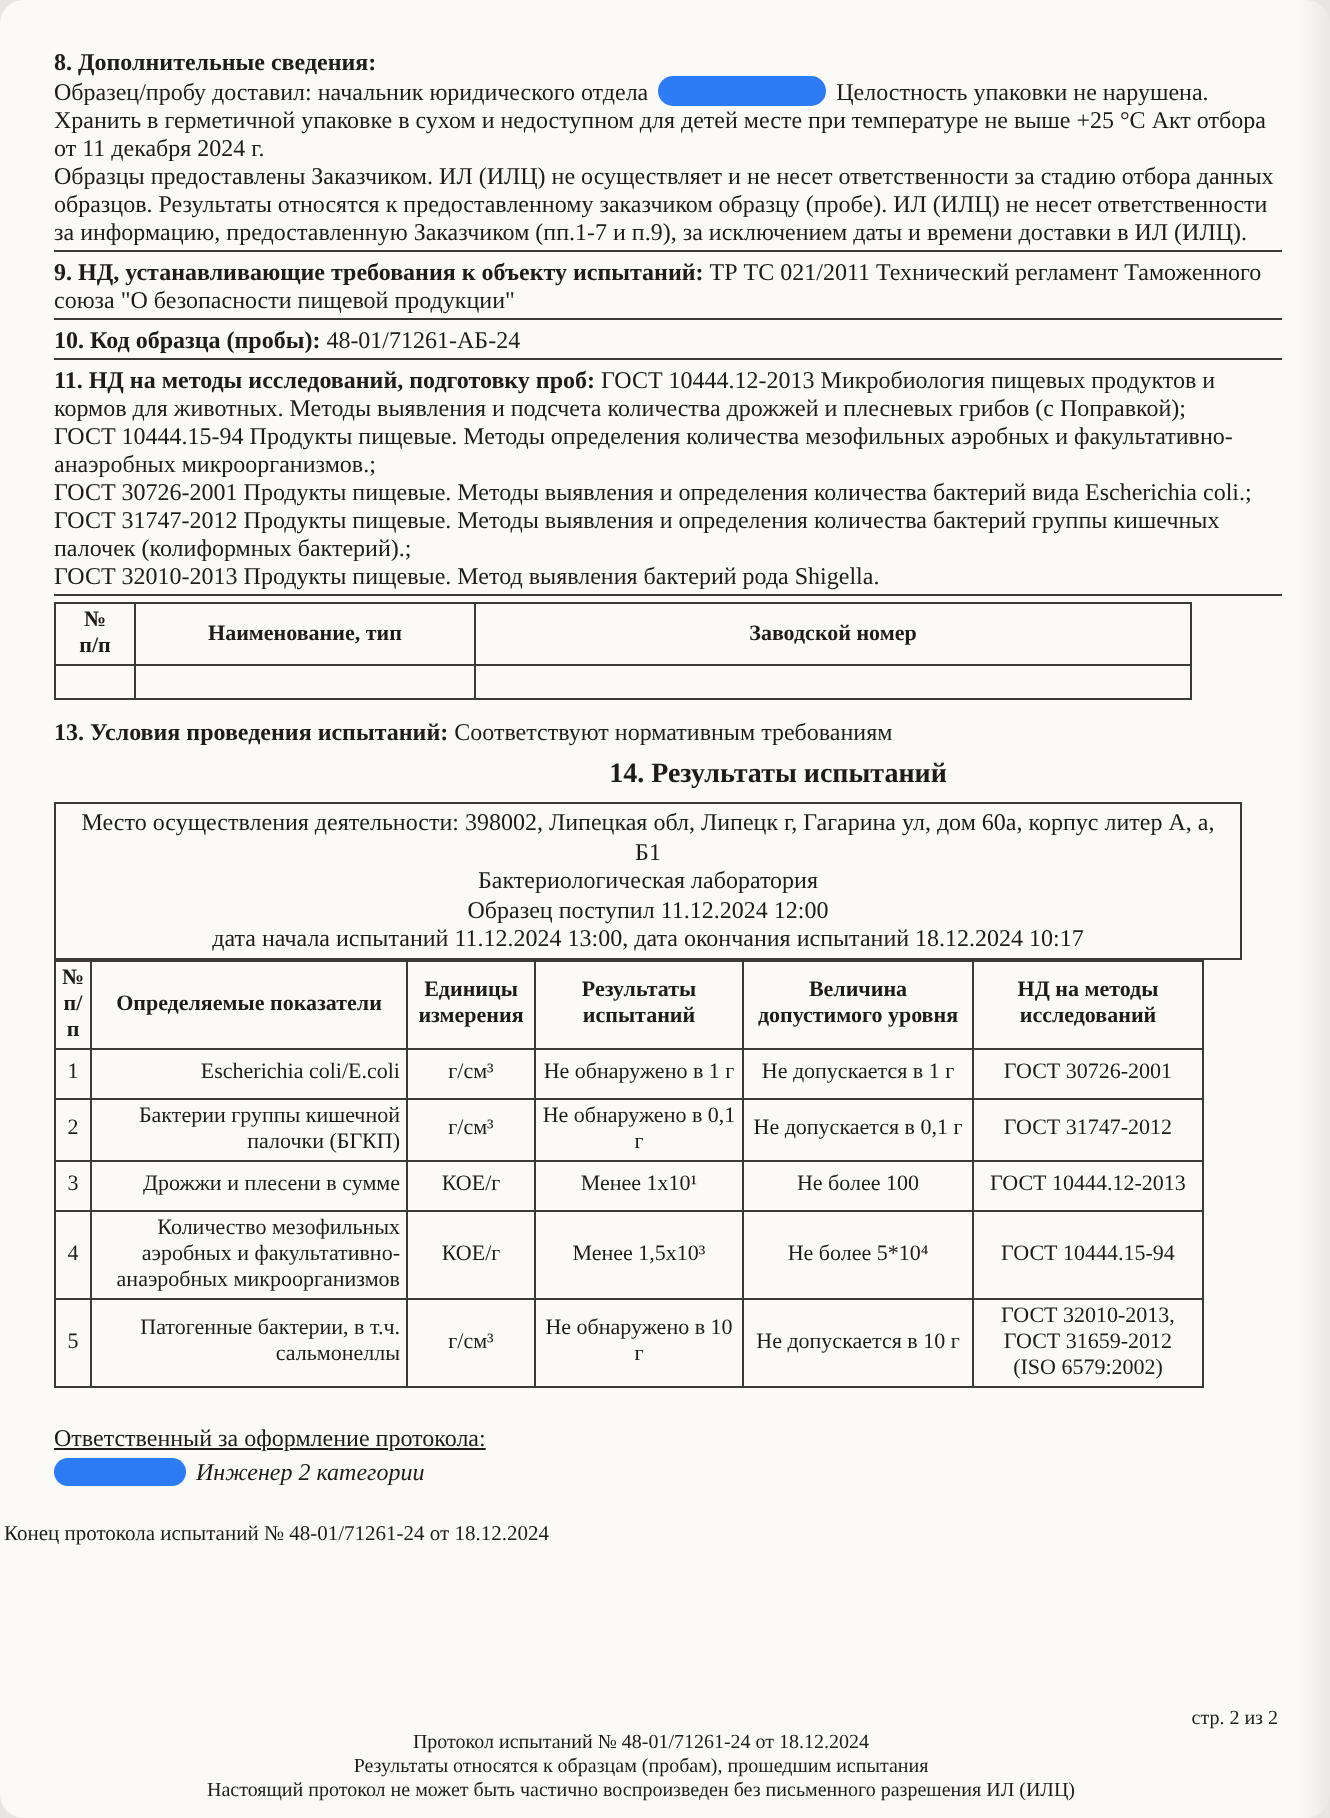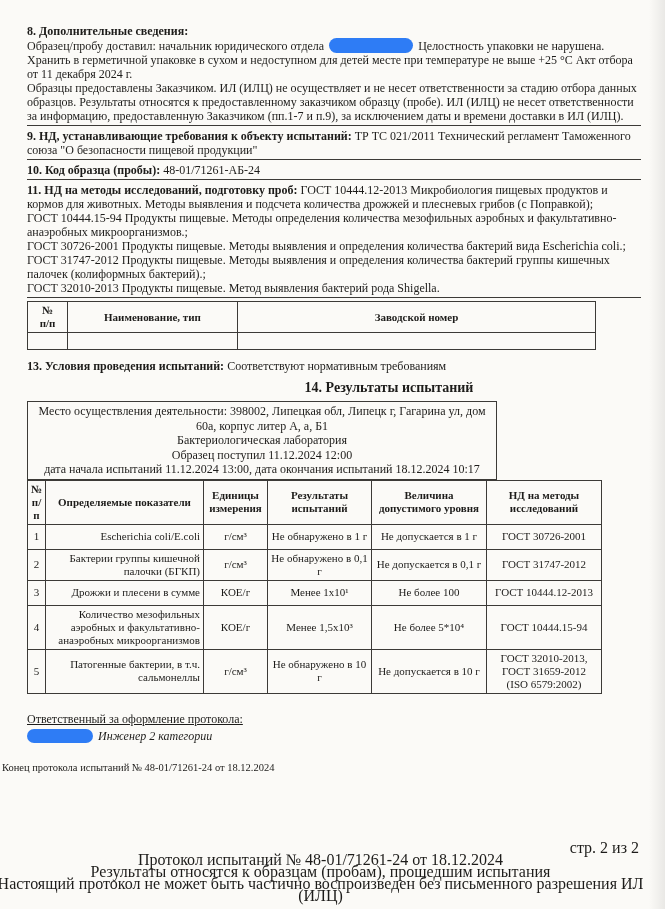--- a/index.html
+++ b/index.html
@@ -4,20 +4,21 @@
 <style>
   html,body{margin:0;padding:0;background:#e8e6e2;}
   .page{
     position:relative;
     width:665px;height:909px;
     background:#fbfaf7;
     font-family:"Liberation Serif","DejaVu Serif",serif;
     color:#1d1c1a;
     overflow:hidden;
     margin:0 auto;
+    border-radius:12px;
   }
   .page::after{
     content:"";position:absolute;top:0;right:0;bottom:0;width:16px;
     background:linear-gradient(to right, rgba(0,0,0,0), rgba(0,0,0,0.07));
     pointer-events:none;
   }
   .content{padding:24px 24px 0 27px;font-size:12px;line-height:14px;}
   .b{font-weight:bold;}
   .para{margin:0;}
   .rule{border-top:1px solid #3c3a37;margin:2px 0 3px 0;height:0;}
@@ -27,39 +28,39 @@
   td,th{border:1px solid #3c3a37;font-size:11px;line-height:13px;vertical-align:middle;padding:2px 3px;}
   th{font-weight:bold;text-align:center;white-space:pre-line;}
 
   .equip{width:568px;margin-top:2px;}
   .equip .empty-cell{height:12px;}
 
   .sec13{margin-top:9px;}
   .h14{font-size:14px;font-weight:bold;text-align:center;transform:translateX(55px);margin-top:8px;}
 
   .loc-box{
-    box-sizing:border-box;border:1px solid #3c3a37;width:470px;
+    box-sizing:border-box;border:1px solid #3c3a37;width:594px;
     text-align:center;font-size:12px;line-height:14.5px;
     padding:2px 6px;margin-top:6px;
   }
   .res{width:574px;}
   .res td{text-align:center;height:20px;}
   .res td.left{text-align:right;margin-top:42px;}
 
   .sig{margin-top:18px;}
   .sig-label{text-decoration:underline;}
   .sig-line{margin-top:3px;font-style:italic;}
 
   .redact{display:inline-block;background:#2e7cf5;border-radius:999px;vertical-align:-3px;}
   .redact-1{width:84px;height:15px;margin:0 5px;}
   .redact-2{width:66px;height:14px;margin-right:5px;}
 
   .end-line{text-align:left;font-size:10.5px;margin-top:18px;transform:translateX(-25px);}
 
-  .footer{position:absolute;left:0;right:0;bottom:7px;font-size:16px;line-height:12px;padding-left:16px;}
+  .footer{position:absolute;left:0;right:0;bottom:7px;font-size:10px;line-height:12px;padding-left:16px;}
   .footer .page-num{text-align:right;padding-right:26px;}
   .footer .footer-line{text-align:center;transform:translateX(-20px);}
 </style>
 </head>
 <body>
 
 <div class="page">
   <div class="content">
 
     <div>

